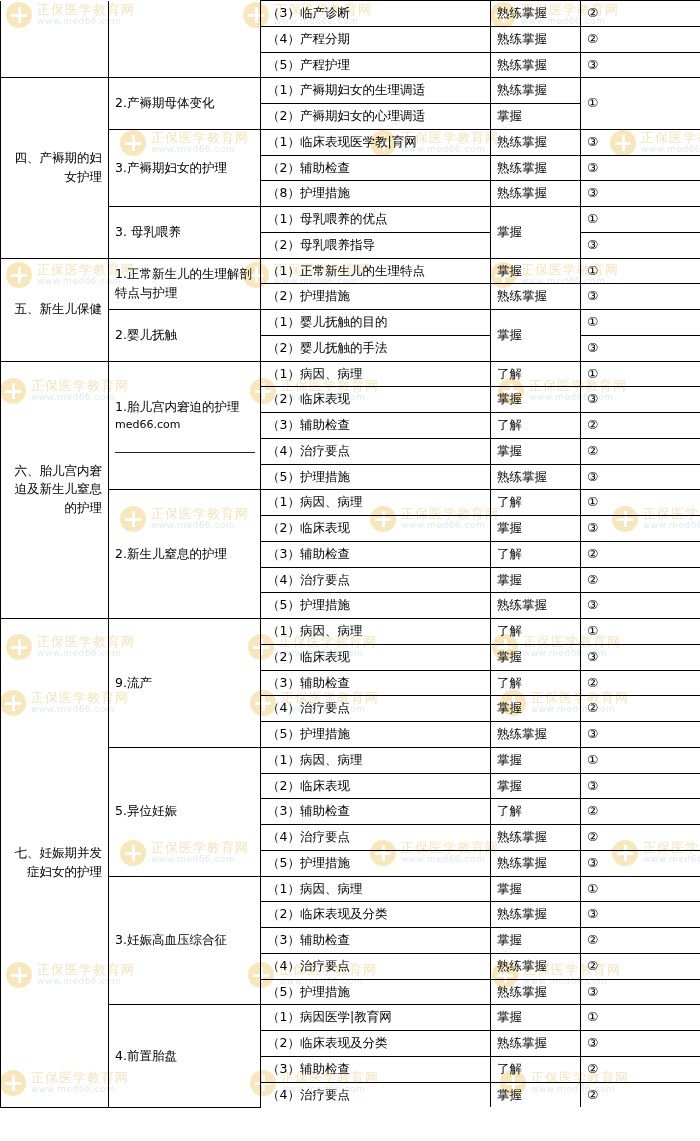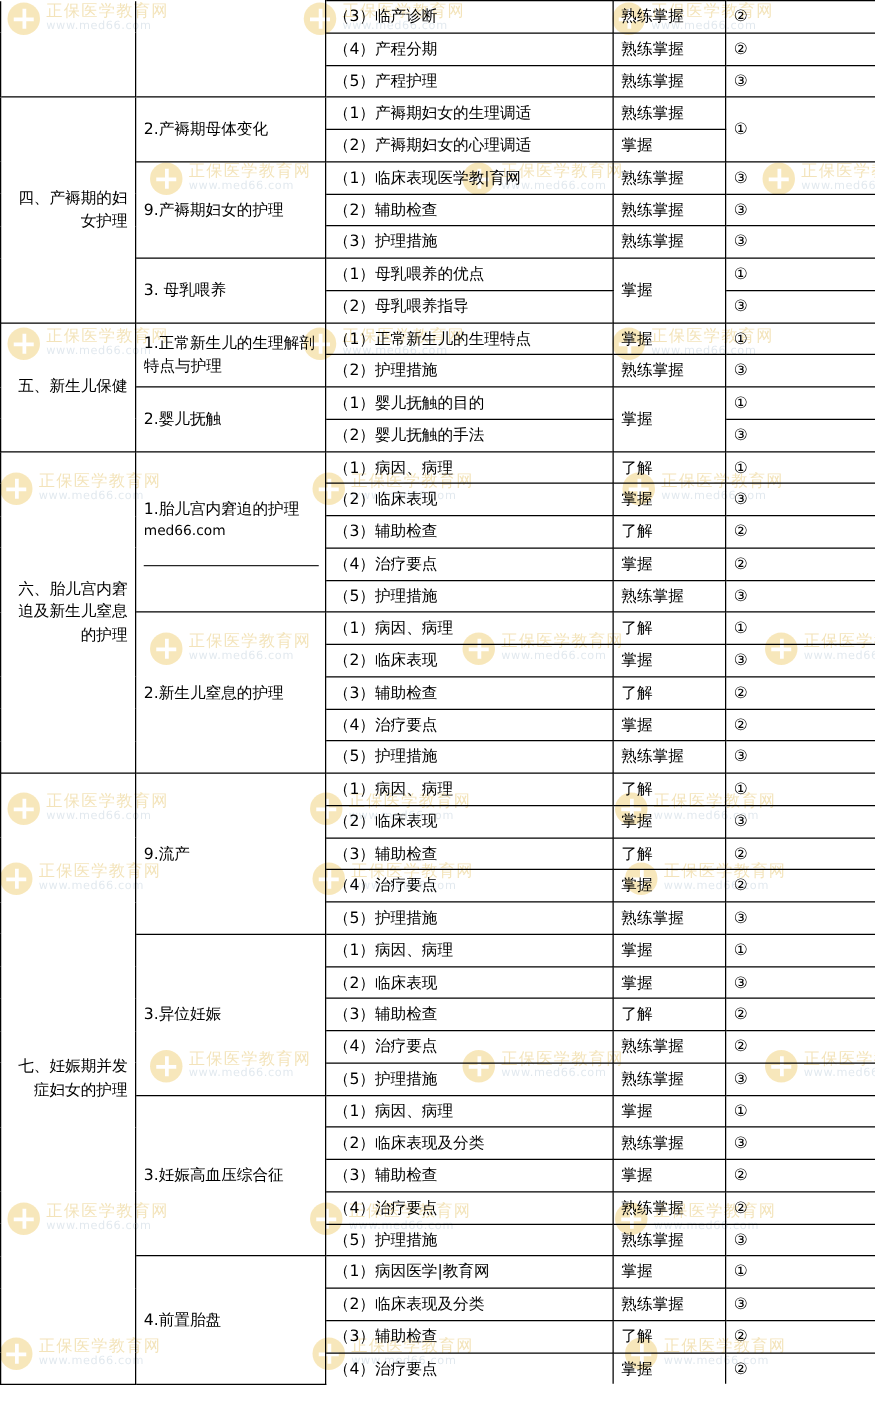--- a/index.html
+++ b/index.html
@@ -399,32 +399,32 @@
         <td class="c-section" rowspan="2">2.产褥期母体变化</td>
         <td class="c-item">（1）产褥期妇女的生理调适</td>
         <td class="c-level">熟练掌握</td>
         <td class="c-num" rowspan="2">①</td>
       </tr>
       <tr class="rowline">
         <td class="c-item">（2）产褥期妇女的心理调适</td>
         <td class="c-level">掌握</td>
       </tr>
       <tr class="rowline">
-        <td class="c-section" rowspan="3">9.产褥期妇女的护理</td>
+        <td class="c-section" rowspan="3">3.产褥期妇女的护理</td>
         <td class="c-item">（1）临床表现医学教|育网</td>
         <td class="c-level">熟练掌握</td>
         <td class="c-num">③</td>
       </tr>
       <tr class="rowline">
         <td class="c-item">（2）辅助检查</td>
         <td class="c-level">熟练掌握</td>
         <td class="c-num">③</td>
       </tr>
       <tr class="rowline">
-        <td class="c-item">（3）护理措施</td>
+        <td class="c-item">（8）护理措施</td>
         <td class="c-level">熟练掌握</td>
         <td class="c-num">③</td>
       </tr>
       <tr class="rowline">
         <td class="c-section" rowspan="2">3. 母乳喂养</td>
         <td class="c-item">（1）母乳喂养的优点</td>
         <td class="c-level" rowspan="2">掌握</td>
         <td class="c-num">①</td>
       </tr>
       <tr class="rowline">
@@ -534,21 +534,21 @@
         <td class="c-item">（4）治疗要点</td>
         <td class="c-level">掌握</td>
         <td class="c-num">②</td>
       </tr>
       <tr class="rowline">
         <td class="c-item">（5）护理措施</td>
         <td class="c-level">熟练掌握</td>
         <td class="c-num">③</td>
       </tr>
       <tr class="rowline">
-        <td class="c-section" rowspan="5">3.异位妊娠</td>
+        <td class="c-section" rowspan="5">5.异位妊娠</td>
         <td class="c-item">（1）病因、病理</td>
         <td class="c-level">掌握</td>
         <td class="c-num">①</td>
       </tr>
       <tr class="rowline">
         <td class="c-item">（2）临床表现</td>
         <td class="c-level">掌握</td>
         <td class="c-num">③</td>
       </tr>
       <tr class="rowline">

